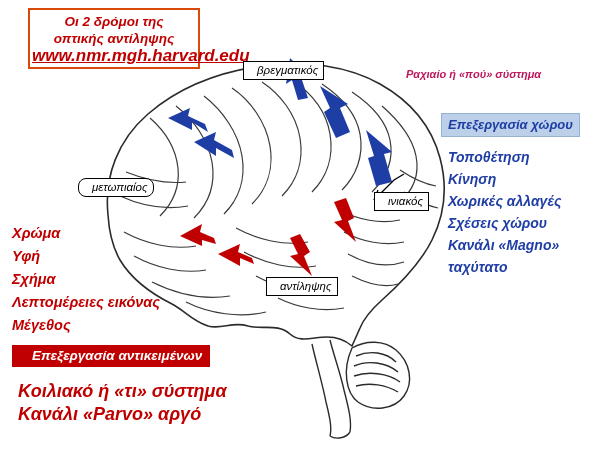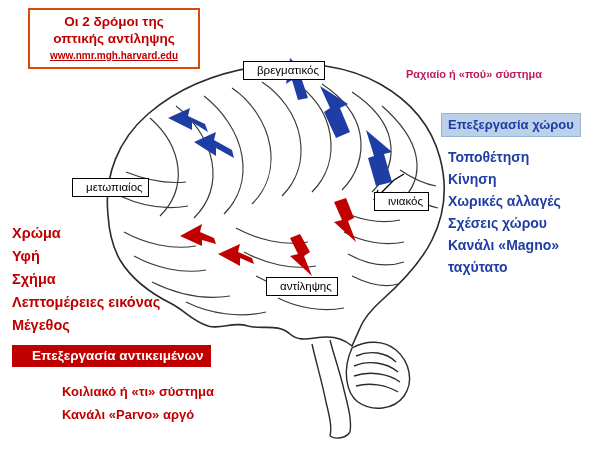--- a/index.html
+++ b/index.html
@@ -10,20 +10,21 @@
     width: 600px;
     height: 450px;
     background: #ffffff;
     font-family: "Liberation Sans", sans-serif;
     overflow: hidden;
   }
   #stage {
     position: relative;
     width: 600px;
     height: 376px;
+    font-style: italic;
   }
   .brain-svg {
     position: absolute;
     left: 0;
     top: 0;
   }
   
   #title-box {
     position: absolute;
     left: 28px;
@@ -36,39 +37,39 @@
     box-sizing: border-box;
   }
   #title-box .tline {
     color: #c00000;
     font-size: 13.5px;
     font-weight: bold;
     line-height: 17px;
   }
   #title-box .turl {
     color: #c00000;
-    font-size: 10px;
+    font-size: 17px;
     font-weight: bold;
     text-decoration: underline;
     line-height: 15px;
     margin-top: 1px;
   }
   
   .lobe-box {
     position: absolute;
     border: 1px solid #000000;
     background: #ffffff;
     color: #000000;
     font-size: 11.5px;
     padding: 2px 5px 3px 13px;
     white-space: nowrap;
     box-sizing: border-box;
   }
   #label-parietal { left: 243px; top: 61px; }
-  #label-frontal  { left: 72px;  top: 178px; }
+  #label-frontal  { left: 78px;  top: 178px; border-radius: 8px; }
   #label-occipital{ left: 374px; top: 192px; }
   #label-temporal { left: 266px; top: 277px; }
 
   
   #dorsal-title {
     position: absolute;
     left: 362px;
     top: 68px;
     color: #be185d;
     font-size: 11px;
@@ -119,24 +120,23 @@
     font-weight: bold;
     padding: 3px 8px 4px 20px;
     white-space: nowrap;
     box-sizing: border-box;
   }
   #ventral-bottom {
     position: absolute;
     left: 18px;
     top: 380px;
     color: #c00000;
-    font-size: 13px;
+    font-size: 18px;
     font-weight: bold;
     line-height: 23px;
-    margin-left: 44px;
   }
 </style>
 </head>
 <body>
 
 <div id="stage">
 
   <svg class="brain-svg" width="600" height="450" viewBox="0 0 600 450">
 
     <g fill="none" stroke="#2b2b2b" stroke-width="1.6">

